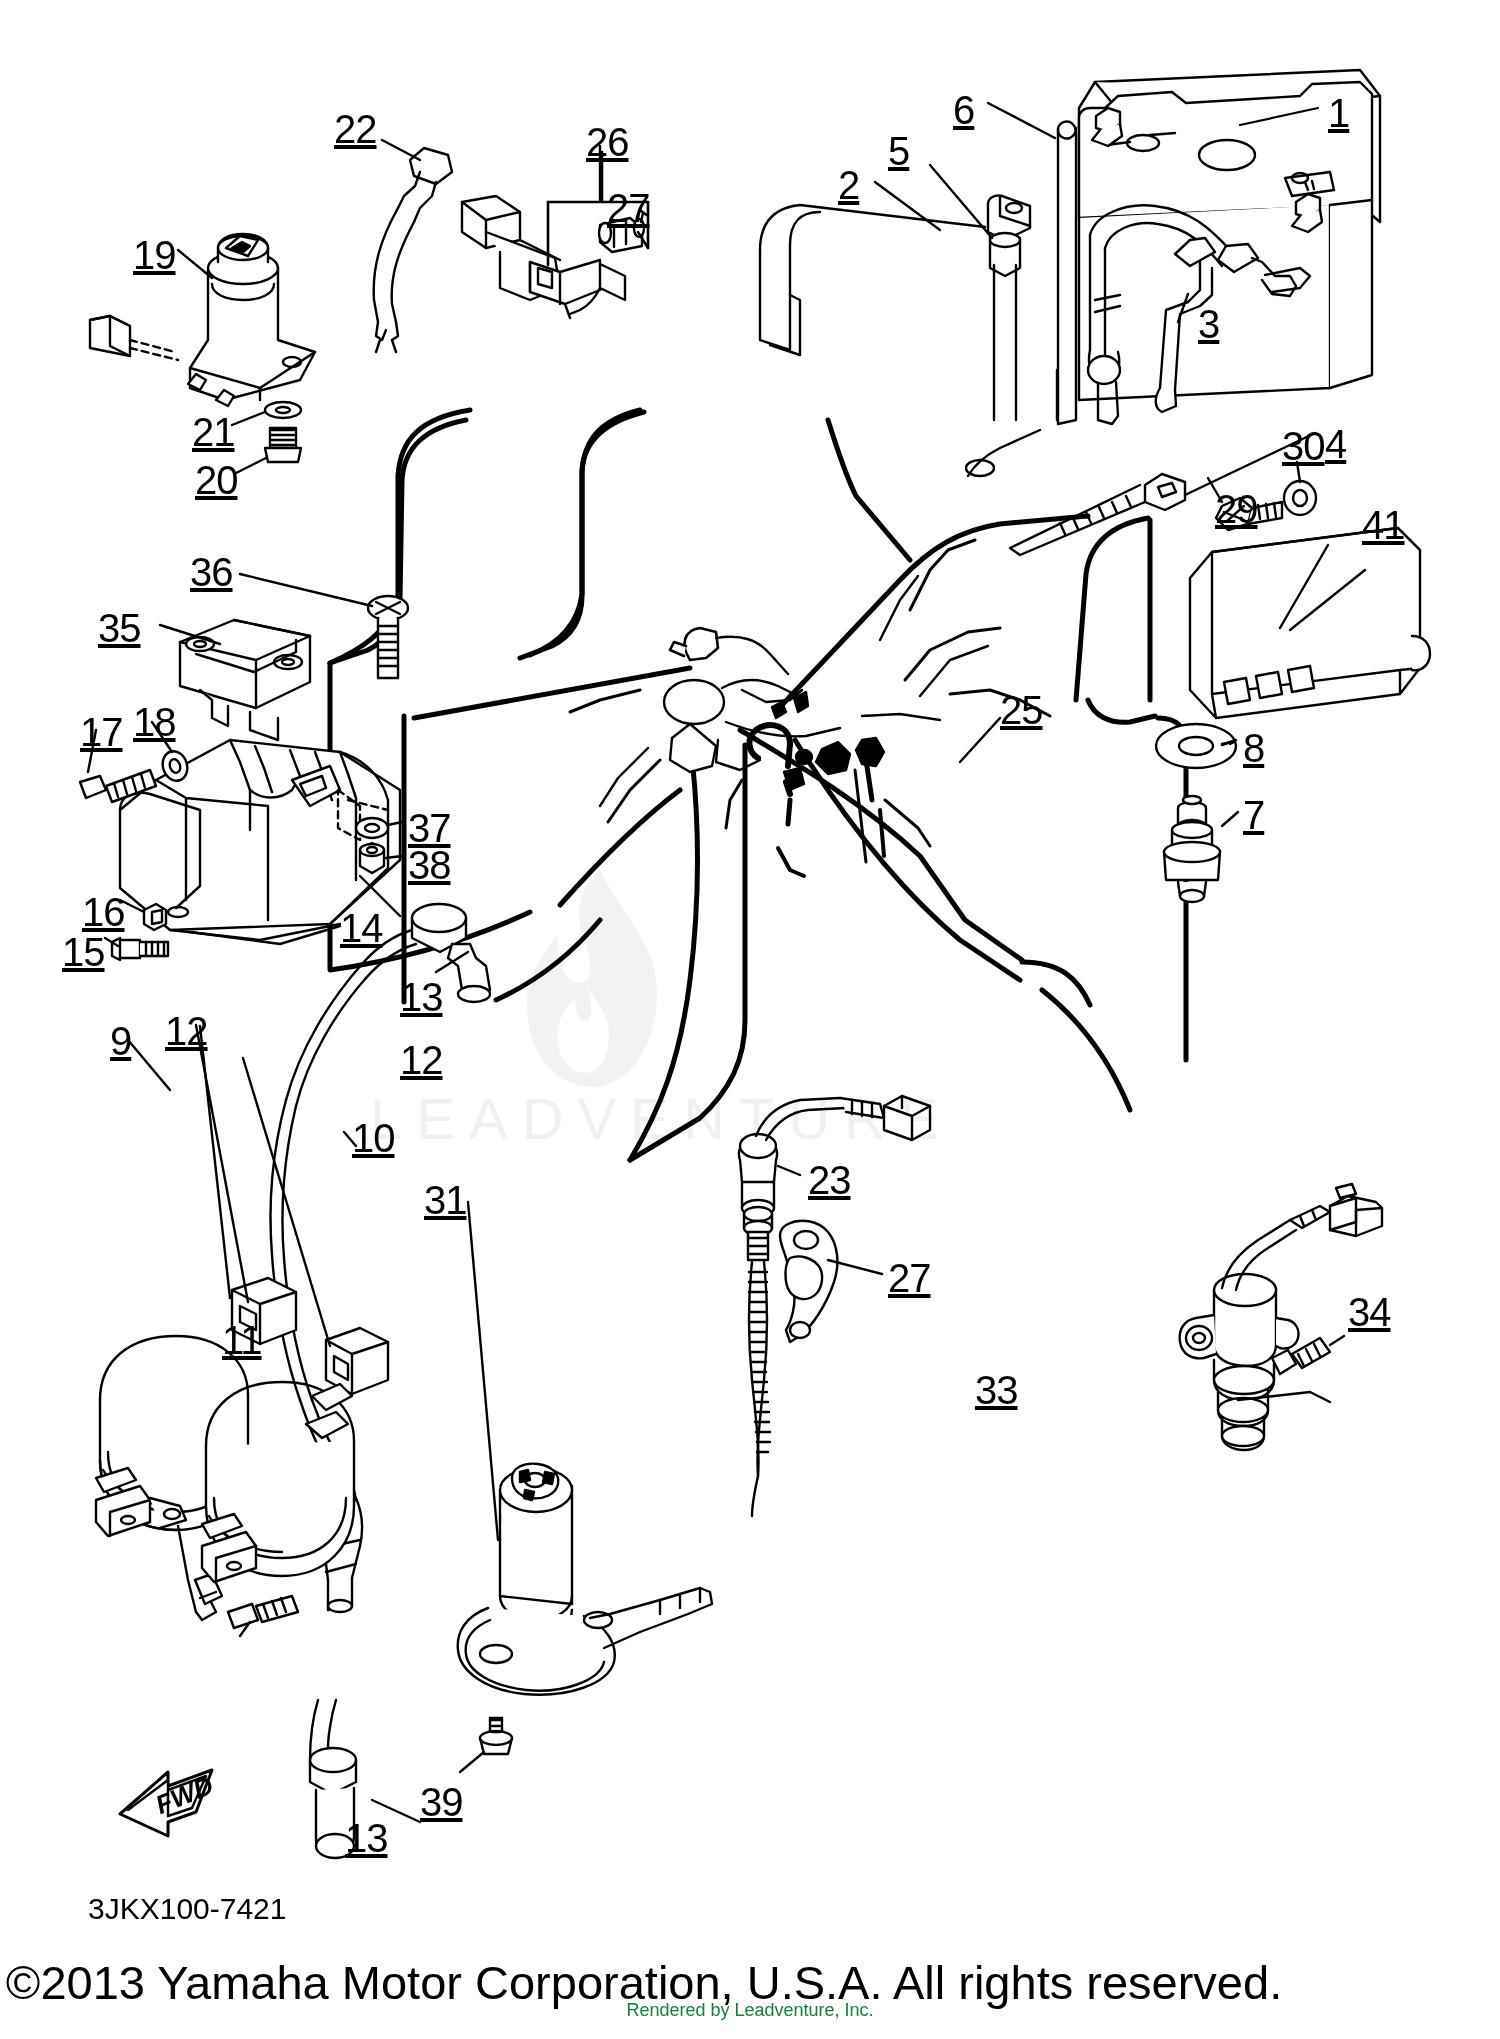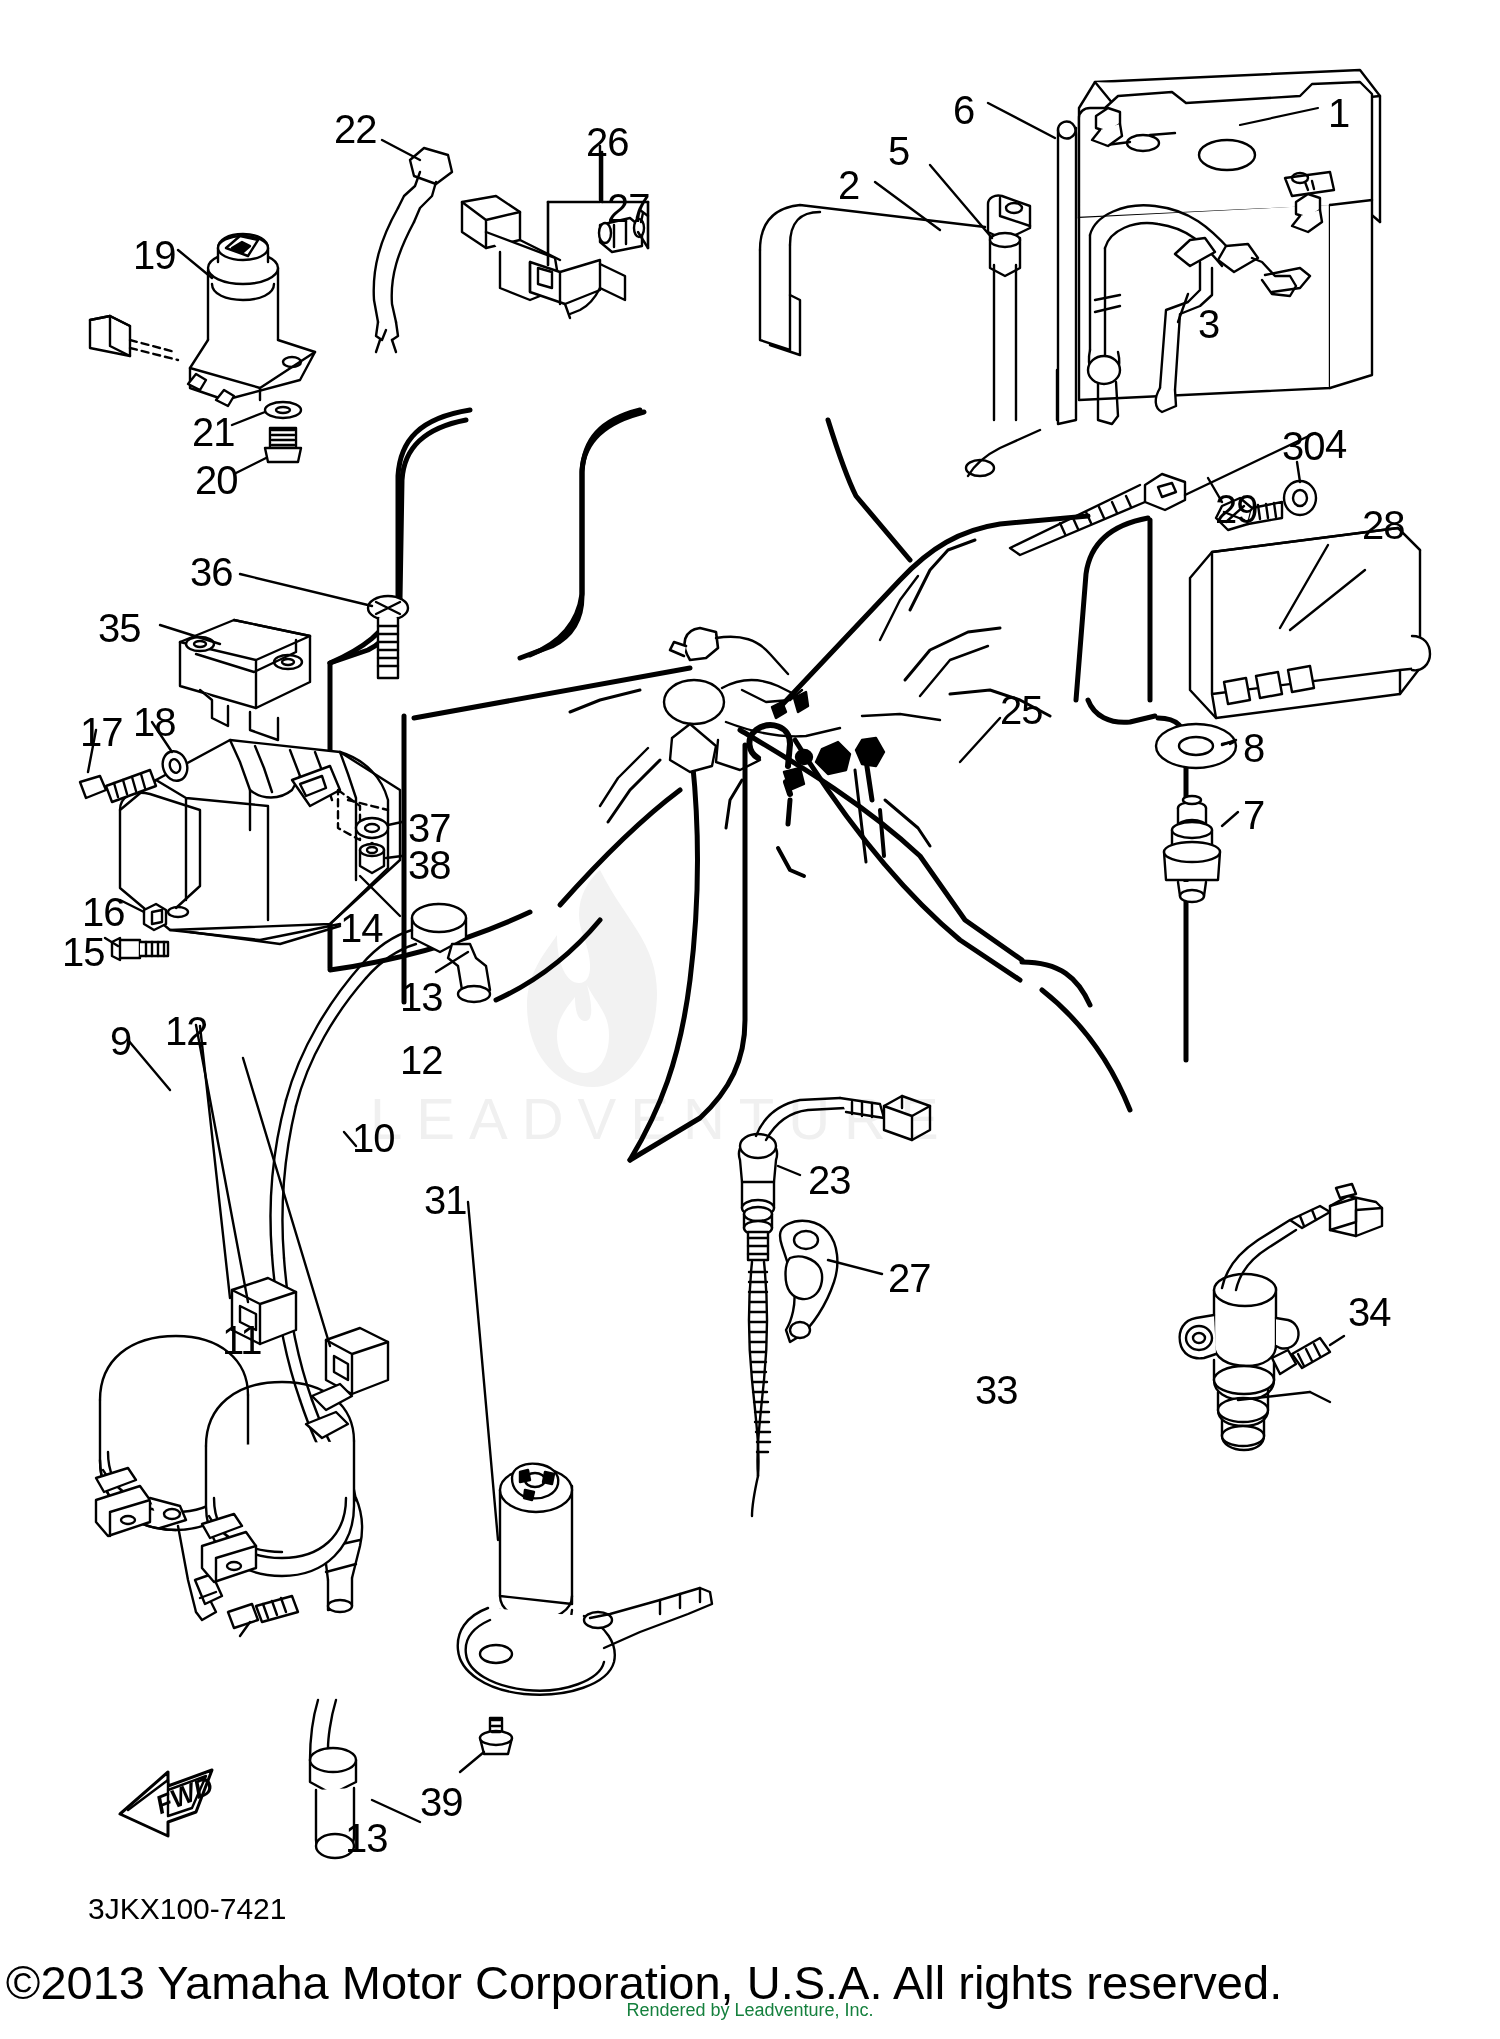--- a/index.html
+++ b/index.html
@@ -26,20 +26,21 @@
   }
   .callout {
     position: absolute;
     font-family: "Liberation Sans", sans-serif;
     font-size: 40px;
     font-weight: 400;
     color: #000000;
     letter-spacing: -1px;
     line-height: 1;
     white-space: nowrap;
+    text-decoration: underline;
   }
   .partcode {
     position: absolute;
     left: 88px;
     top: 1892px;
     font-family: "Liberation Sans", sans-serif;
     font-size: 30px;
     color: #000;
     letter-spacing: 0px;
     white-space: nowrap;
@@ -714,21 +715,21 @@
   <div class="callout" style="left:133px;  top:702px;">18</div>
   <div class="callout" style="left:133px;  top:235px;">19</div>
   <div class="callout" style="left:195px;  top:460px;">20</div>
   <div class="callout" style="left:192px;  top:412px;">21</div>
   <div class="callout" style="left:334px;  top:109px;">22</div>
   <div class="callout" style="left:808px;  top:1160px;">23</div>
   <div class="callout" style="left:888px;  top:1258px;">27</div>
   <div class="callout" style="left:1000px; top:690px;">25</div>
   <div class="callout" style="left:586px;  top:122px;">26</div>
   <div class="callout" style="left:607px;  top:188px;">27</div>
-  <div class="callout" style="left:1362px; top:505px;">28</div>
+  <div class="callout" style="left:1362px; top:505px;">41</div>
   <div class="callout" style="left:1215px; top:450px;margin-top:39px;">29</div>
   <div class="callout" style="left:1282px; top:426px;">30</div>
   <div class="callout" style="left:424px;  top:1180px;">31</div>
   <div class="callout" style="left:420px;  top:1782px;">39</div>
   <div class="callout" style="left:975px;  top:1370px;">33</div>
   <div class="callout" style="left:1348px; top:1292px;">34</div>
   <div class="callout" style="left:98px;   top:608px;">35</div>
   <div class="callout" style="left:190px;  top:552px;">36</div>
   <div class="callout" style="left:408px;  top:808px;">37</div>
   <div class="callout" style="left:408px;  top:845px;">38</div>

